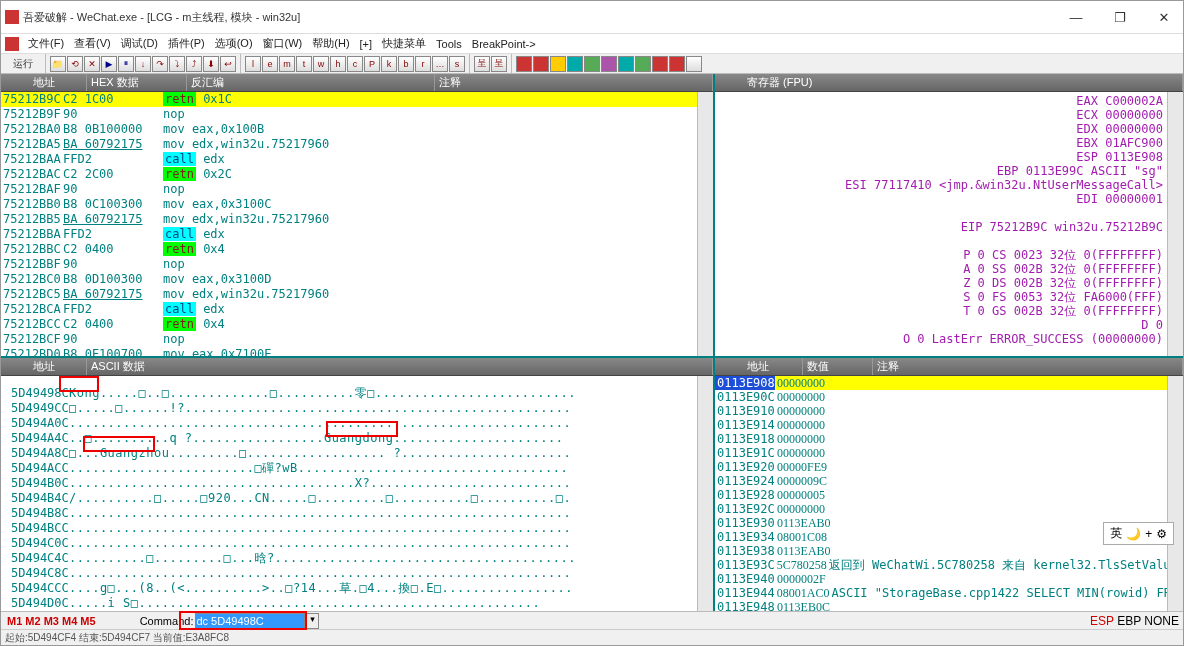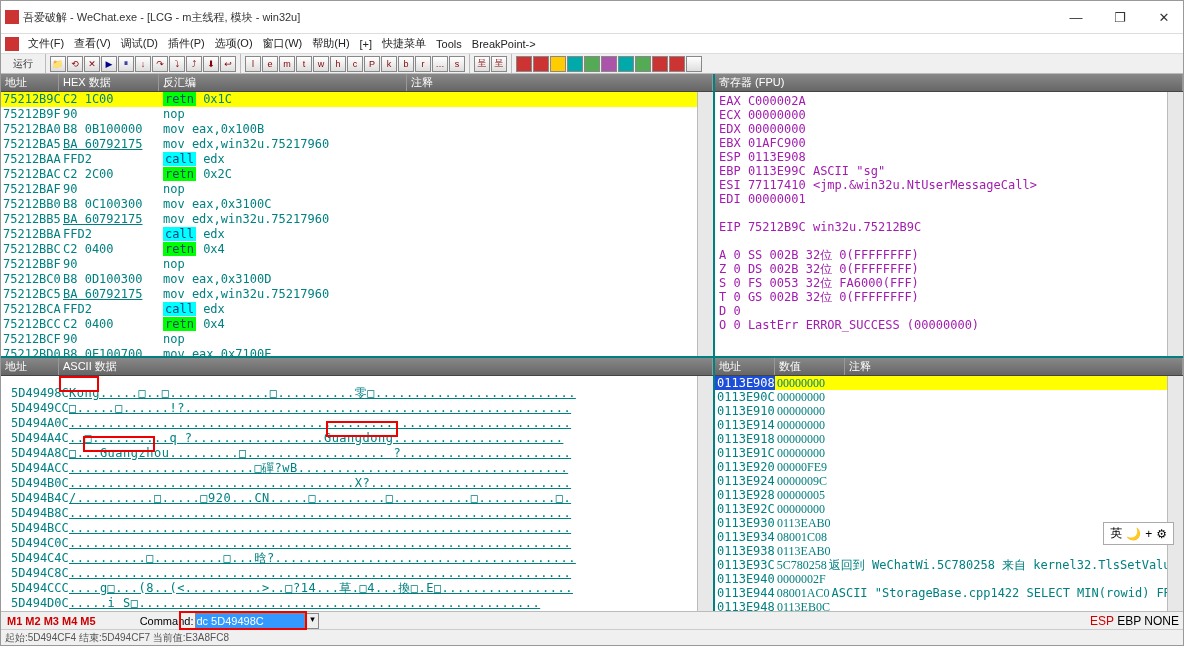--- a/index.html
+++ b/index.html
@@ -20,40 +20,40 @@
 .tbtn.blue { color:#008; }
 .tbtn.red { background:#c33; color:#fff; }
 .tbtn.cyan { background:#0aa; }
 .tbtn.yellow { background:#fc0; }
 .tbtn.green { background:#5a5; }
 .tbtn.purple { background:#a5a; }
 .main-area { flex:1; display:flex; flex-direction:column; overflow:hidden; }
 .top-panes { flex:1; display:flex; overflow:hidden; border-bottom:2px solid #008080; }
 .bottom-panes { flex:0.9; display:flex; overflow:hidden; }
 .cpu-pane { flex:1; display:flex; flex-direction:column; border-right:2px solid #008080; overflow:hidden; }
-.reg-pane { width:468px; display:flex; flex-direction:column; overflow:hidden; }
+.reg-pane { width:468px; display:flex; flex-direction:column; overflow:hidden;text-align:right; }
 .dump-pane { flex:1; display:flex; flex-direction:column; border-right:2px solid #008080; overflow:hidden; }
 .stack-pane { width:468px; display:flex; flex-direction:column; overflow:hidden; }
-.pane-hdr { height:18px; background:linear-gradient(#888,#666); color:#fff; display:flex; border-bottom:1px solid #444; font-size:11px; }
+.pane-hdr { height:18px; background:linear-gradient(#888,#666); color:#fff; display:flex; border-bottom:1px solid #444; font-size:11px;padding-left:28px; }
 .hdr-cell { padding:1px 4px; border-right:1px solid #999; display:flex; align-items:center; }
 .pane-body { flex:1; overflow:auto; background:#fff; font-family:Consolas,monospace; font-size:12px; line-height:15px; }
 .scrollbar { width:16px; background:#e8e8e8; border-left:1px solid #bbb; }
 .cpu-row { display:flex; white-space:nowrap; }
 .cpu-row.hl { background:#ffff00; }
 .col-addr { width:58px; color:#008080; padding-left:2px; }
 .col-hex { width:100px; color:#008080; padding-left:4px; }
 .col-dis { flex:1; color:#008080; padding-left:4px; }
-.op-retn { background:#00ff00; color:#0c4a6e; padding:0 2px; }
+.op-retn { background:#00ff00; color:#7f1d1d; padding:0 2px; }
 .op-call { background:#00ffff; color:#004488; padding:0 2px; }
 .lnk { text-decoration:underline; }
 .reg-body { padding:2px 4px; color:#a21caf; font-family:Consolas,monospace; font-size:12px; line-height:14px; overflow:auto; flex:1; }
 .dump-body { padding:10px; color:#008080; font-family:Consolas,monospace; font-size:12px; line-height:15px; overflow:auto; flex:1; position:relative; }
 .dump-row { display:flex; white-space:nowrap; }
 .d-addr { width:58px; color:#008080; }
-.d-ascii { flex:1; color:#008080; letter-spacing:0.5px;text-decoration:underline; }
+.d-ascii { flex:1; color:#008080; letter-spacing:0.5px; }
 .redbox { position:absolute; border:2px solid #e00; background:transparent; pointer-events:none; }
 .stack-body { color:#008080; font-family:Consolas,monospace; font-size:12px; line-height:14px; overflow:auto; flex:1; }
 .stack-row { display:flex; white-space:nowrap; }
 .s-addr { width:60px; padding-left:2px; }
 .s-val { width:70px; padding-left:2px;font-family:Liberation Serif, serif; }
 .s-cmt { flex:1; padding-left:2px; }
 .stack-row.sel .s-addr { background:#1d4ed8; color:#fff; }
 .stack-row.sel .s-val, .stack-row.sel .s-cmt { background:#ffff00; }
 .statusbar { height:18px; background:#f0f0f0; border-top:1px solid #bbb; display:flex; align-items:center; font-size:11px; padding:0 4px; }
 .sb-label { padding:0 2px; }
@@ -263,20 +263,21 @@
               <div>ECX 00000000</div>
               <div>EDX 00000000</div>
               <div>EBX 01AFC900</div>
               <div>ESP 0113E908</div>
               <div>EBP 0113E99C ASCII "sg"</div>
               <div>ESI 77117410 &lt;jmp.&amp;win32u.NtUserMessageCall&gt;</div>
               <div>EDI 00000001</div>
               <div>&nbsp;</div>
               <div>EIP 75212B9C win32u.75212B9C</div>
               <div>&nbsp;</div>
+              <div>P 0  CS 0023 32位 0(FFFFFFFF)</div>
               <div>A 0  SS 002B 32位 0(FFFFFFFF)</div>
               <div>Z 0  DS 002B 32位 0(FFFFFFFF)</div>
               <div>S 0  FS 0053 32位 FA6000(FFF)</div>
               <div>T 0  GS 002B 32位 0(FFFFFFFF)</div>
               <div>D 0</div>
               <div>O 0  LastErr ERROR_SUCCESS (00000000)</div>
               <div>&nbsp;</div>
             </div>
           <div class="scrollbar"></div>
         </div>

